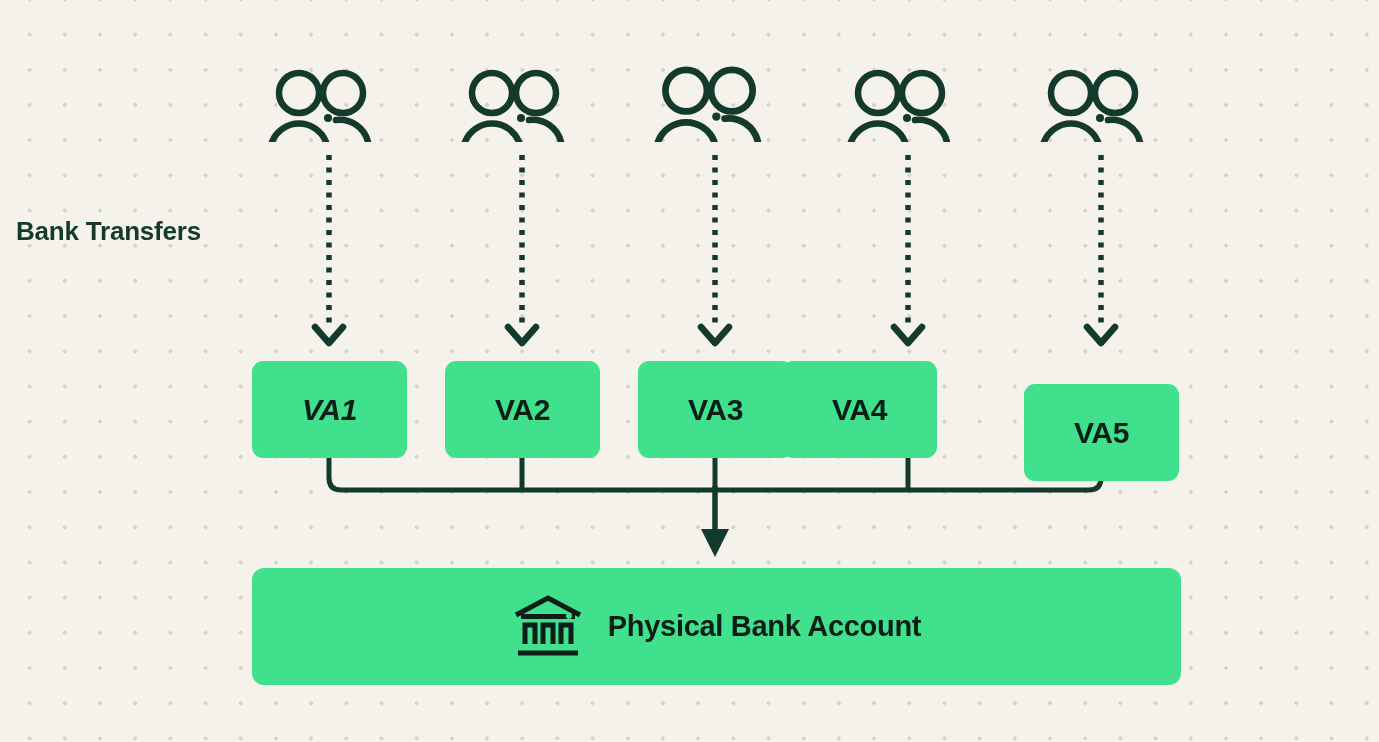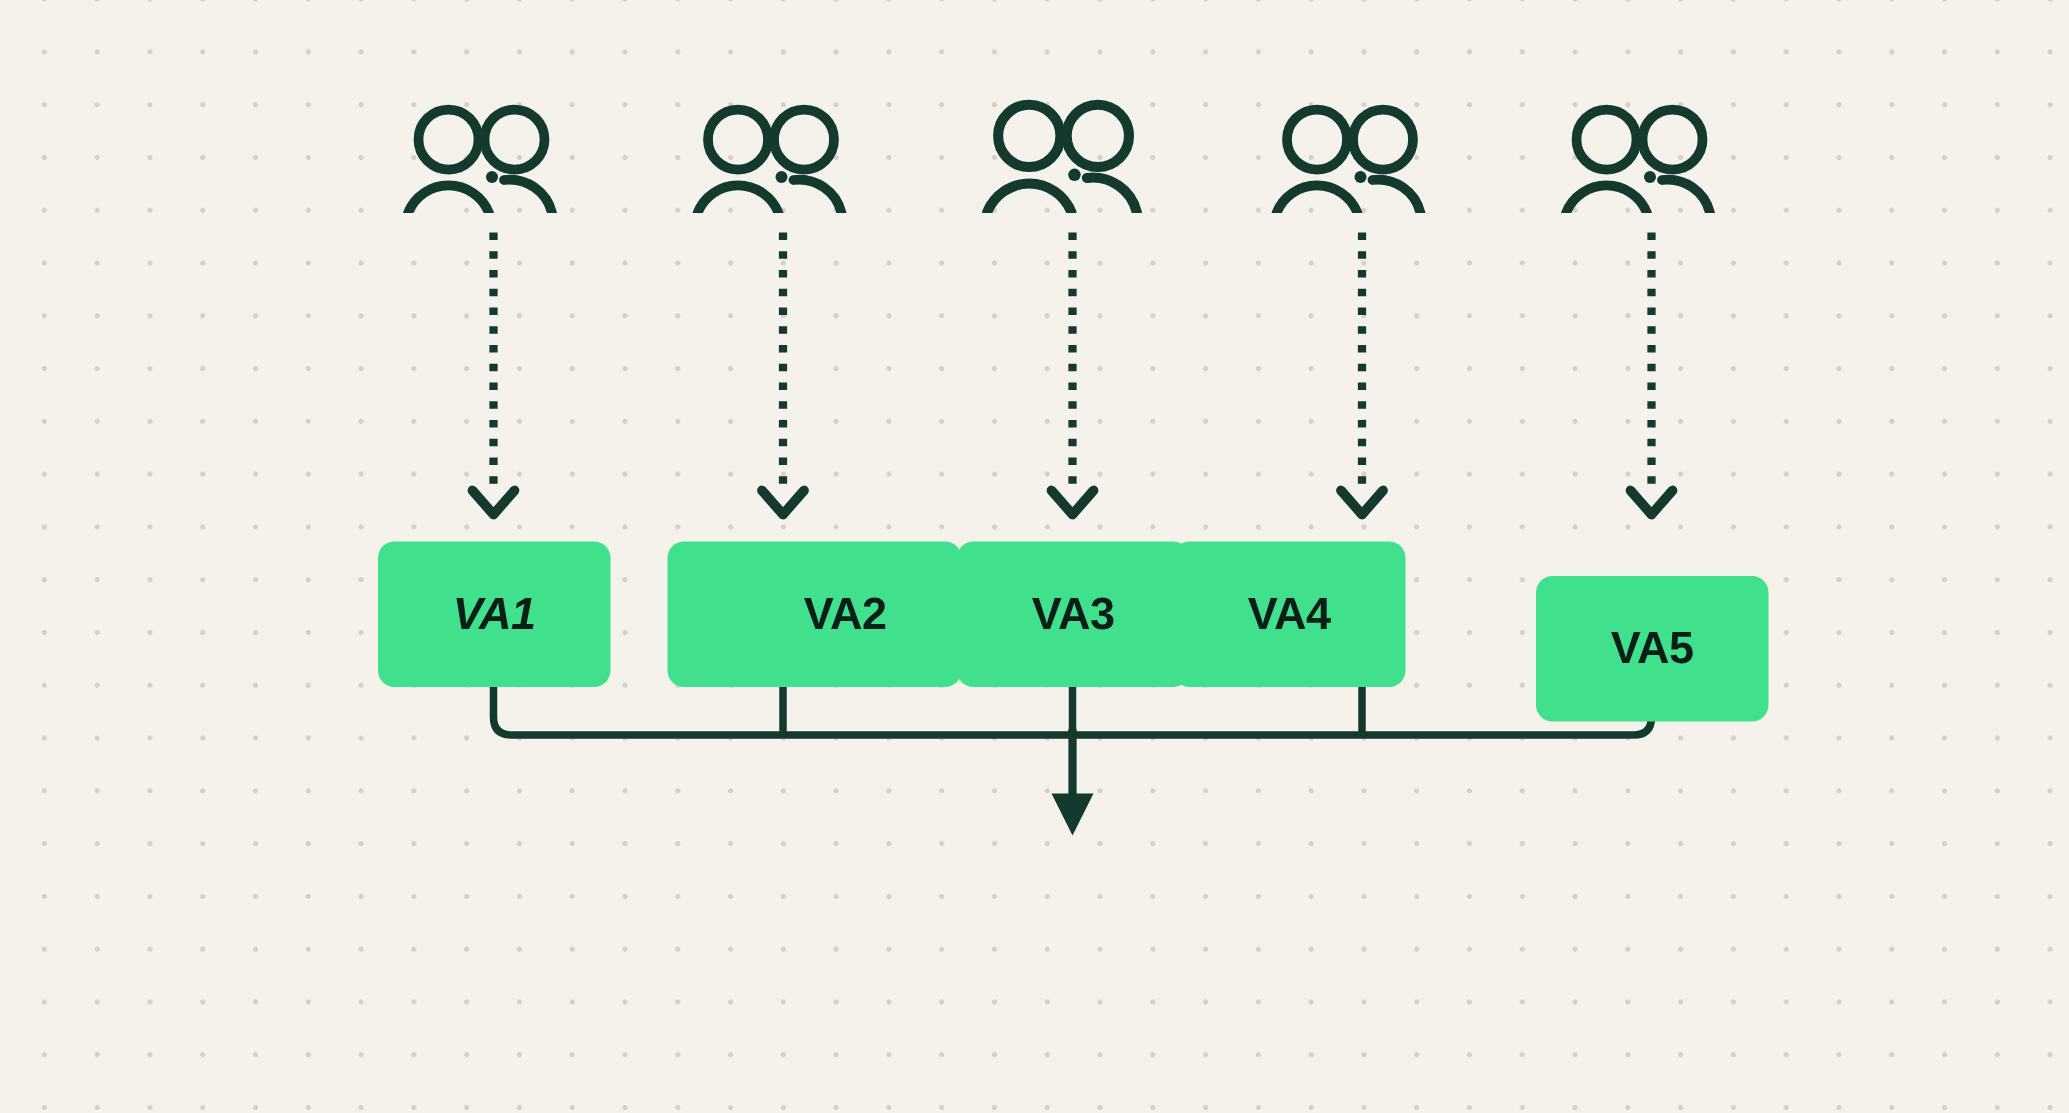--- a/index.html
+++ b/index.html
@@ -86,20 +86,21 @@
     top: 66px;
     width: 104px;
     height: 76px;
   }
 </style>
 </head>
 <body>
 
 <div id="canvas">
 
+  <div class="section-label">Bank Transfers</div>
 
   <svg class="people-icon" style="left:268px;" viewBox="0 0 104 76">
     <circle cx="31" cy="27" r="20" fill="none" stroke="#133a2c" stroke-width="6.5"></circle>
     <circle cx="75" cy="27" r="20" fill="none" stroke="#133a2c" stroke-width="6.5"></circle>
     <path d="M4 76 A29 29 0 0 1 58 76" fill="none" stroke="#133a2c" stroke-width="6.5" stroke-linecap="round"></path>
     <path d="M68 54 A29 29 0 0 1 100 76" fill="none" stroke="#133a2c" stroke-width="6.5" stroke-linecap="round"></path>
     <circle cx="60" cy="52" r="4" fill="#133a2c"></circle>
   </svg>
 
   <svg class="people-icon" style="left:461px;" viewBox="0 0 104 76">
@@ -166,27 +167,41 @@
 
     <g>
       <line x1="715" y1="486" x2="715" y2="543" stroke="#133a2c" stroke-width="5.5"></line>
       <path d="M701 529 L715 557 L729 529 Z" fill="#133a2c"></path>
     </g>
   </svg>
 
   <div class="va-box" style="left:252px;font-style:italic;">
     <span>VA1</span>
   </div>
-  <div class="va-box" style="left:445px;padding-left:41px;">
+  <div class="va-box" style="left:445px;">
     <span>VA2</span>
   </div>
   <div class="va-box" style="left:638px;">
     <span>VA3</span>
   </div>
   <div class="va-box" style="left:782px;">
     <span>VA4</span>
   </div>
   <div class="va-box" style="left:1024px;margin-top:23px;">
     <span>VA5</span>
   </div>
 
+  <div class="bank-bar">
+    <svg class="bank-icon" viewBox="0 0 72 64">
+      <g fill="none" stroke="#0b1f18" stroke-width="5" stroke-linecap="butt">
+        <path d="M4 20 L36 3 L68 20"></path>
+        <line x1="9" y1="21.5" x2="63" y2="21.5"></line>
+        <path d="M13 49 L13 30 L23 30 L23 49"></path>
+        <path d="M31 49 L31 30 L41 30 L41 49"></path>
+        <path d="M49 49 L49 30 L59 30 L59 49"></path>
+        <line x1="6" y1="58" x2="66" y2="58"></line>
+      </g>
+      <circle cx="57" cy="21" r="3" fill="#41e08c"></circle>
+    </svg>
+    <span class="bank-bar-label">Physical Bank Account</span>
+  </div>
 
 </div>
 
 </body></html>

